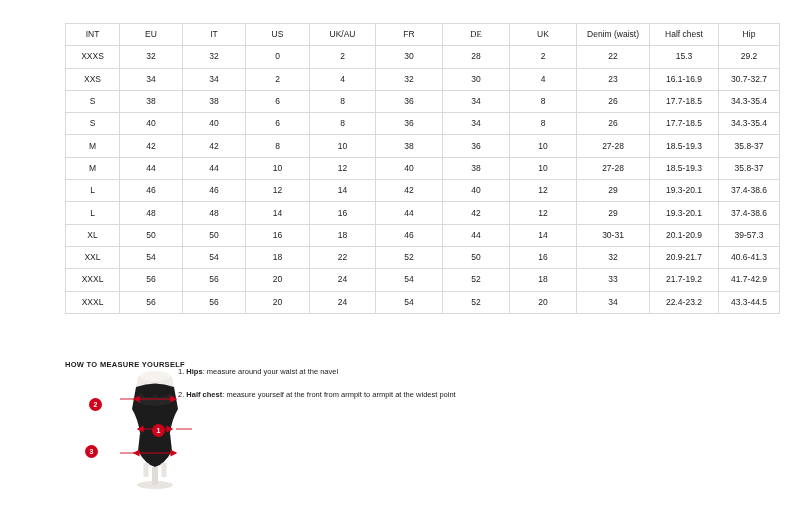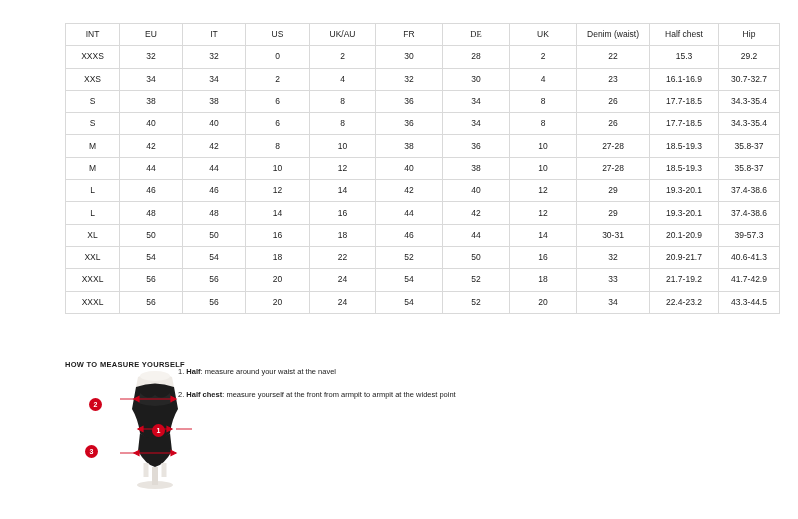--- a/index.html
+++ b/index.html
@@ -334,21 +334,21 @@
     </g>
   </svg>
 
   <div class="bullet" id="b1">1</div>
   <div class="bullet" id="b2">2</div>
   <div class="bullet" id="b3">3</div>
 
   <div class="instructions">
     <div class="line">
       <span>1.</span>
-      <b>Half</b><span>: measure around your waist at the navel</span>
+      <b>Hips</b><span>: measure around your waist at the navel</span>
     </div>
     <div class="line">
       <span>2.</span>
       <b>Half chest</b><span>: measure yourself at the front from armpit to armpit at the widest point</span>
     </div>
   </div>
 
 </div>
 
 </body></html>

